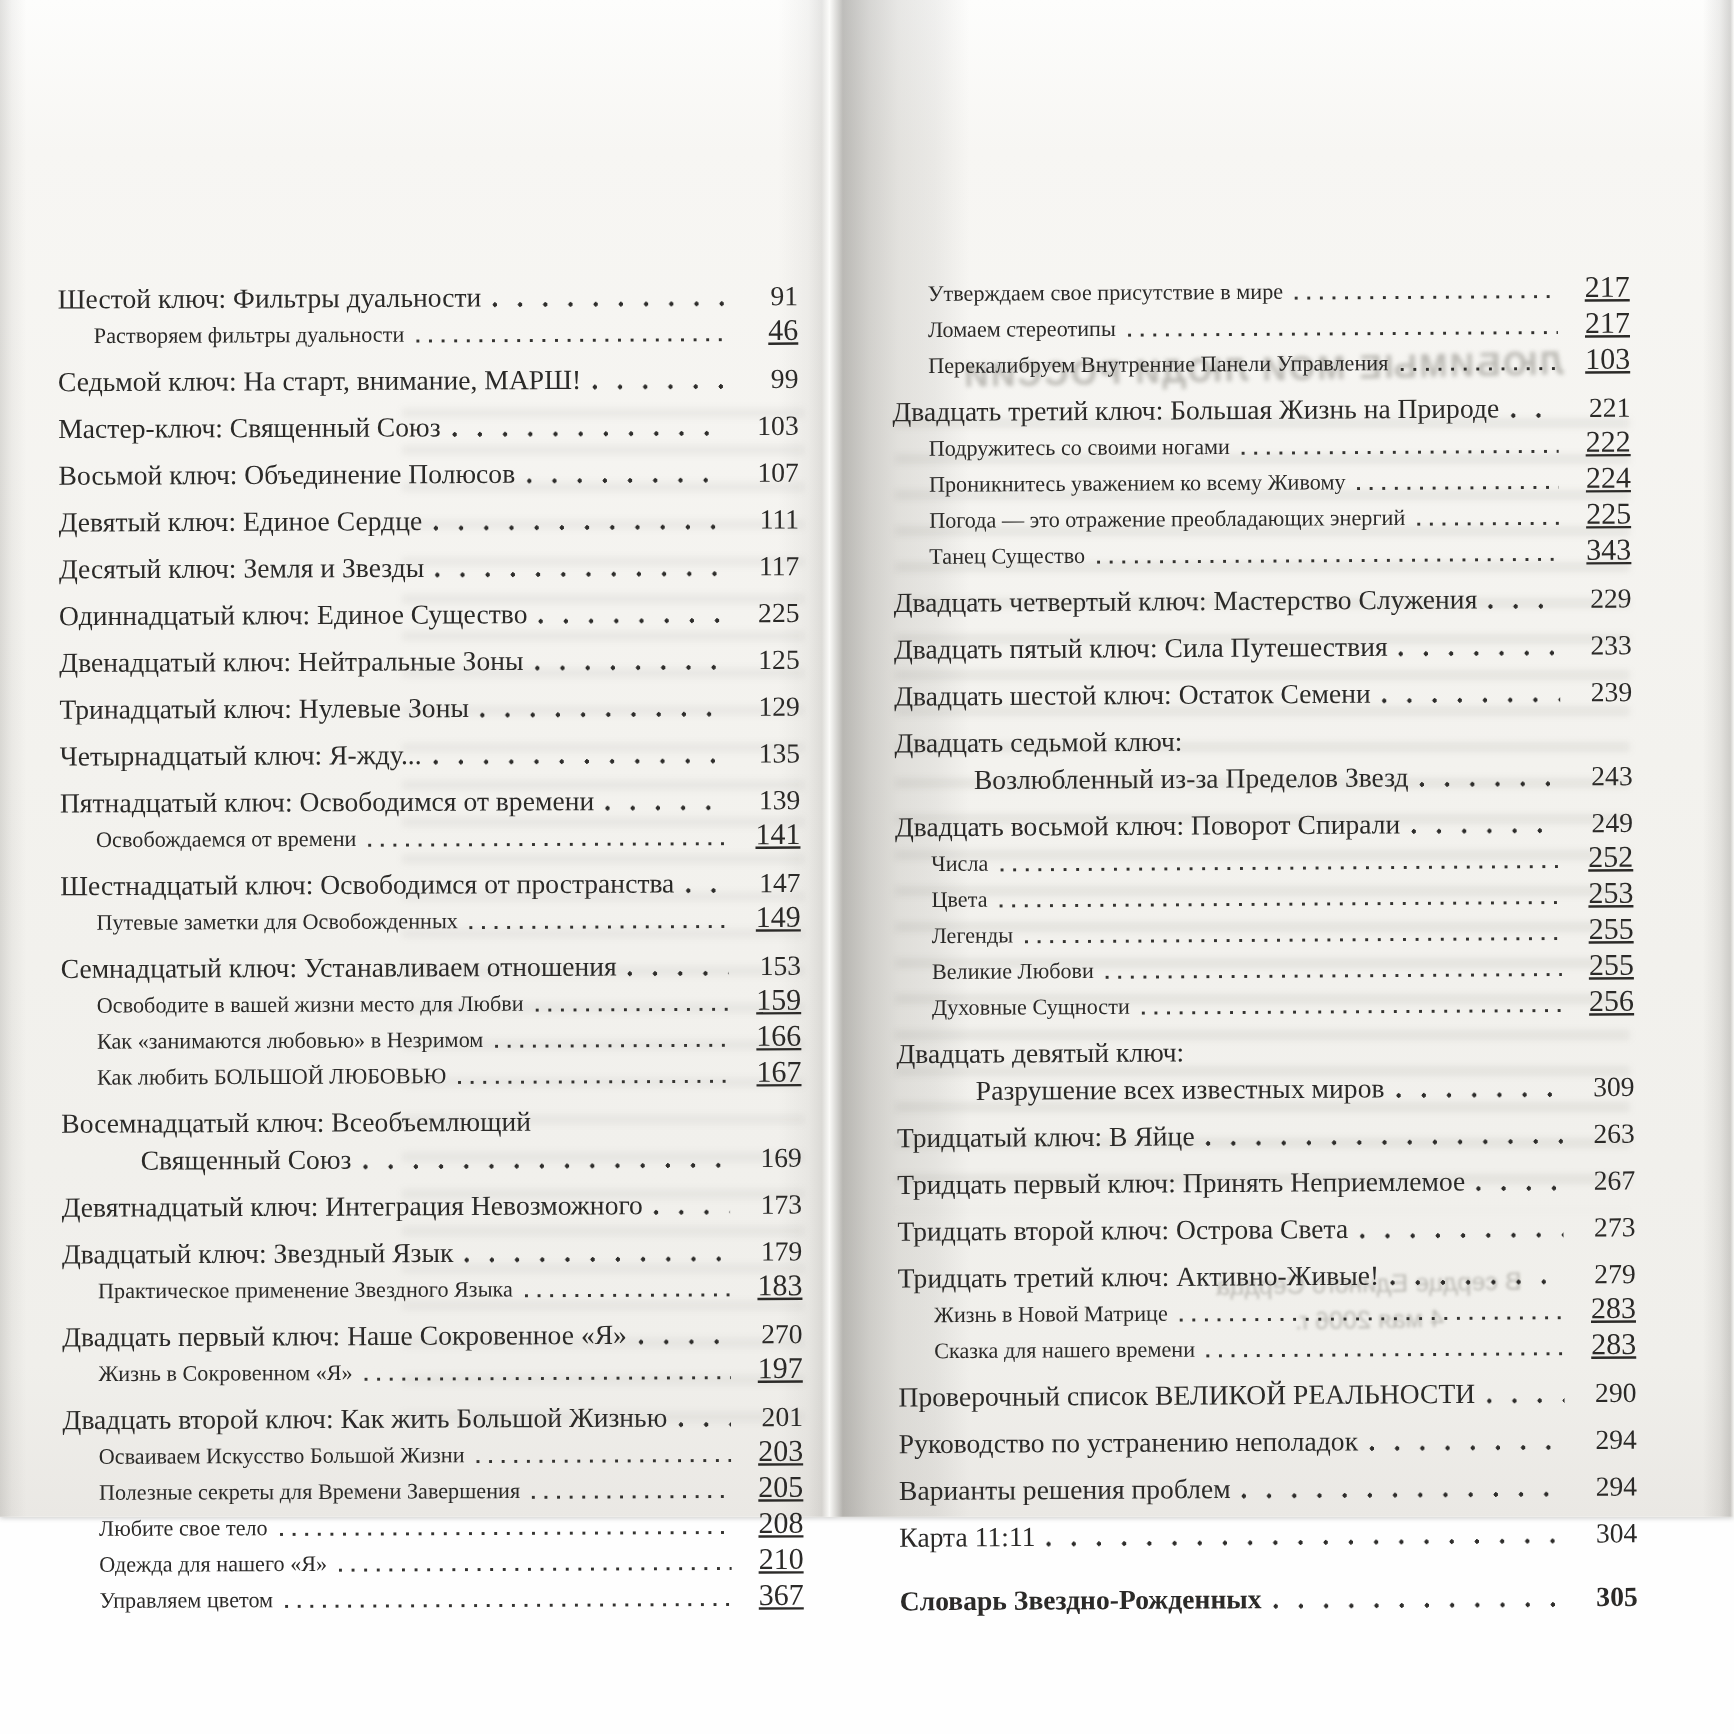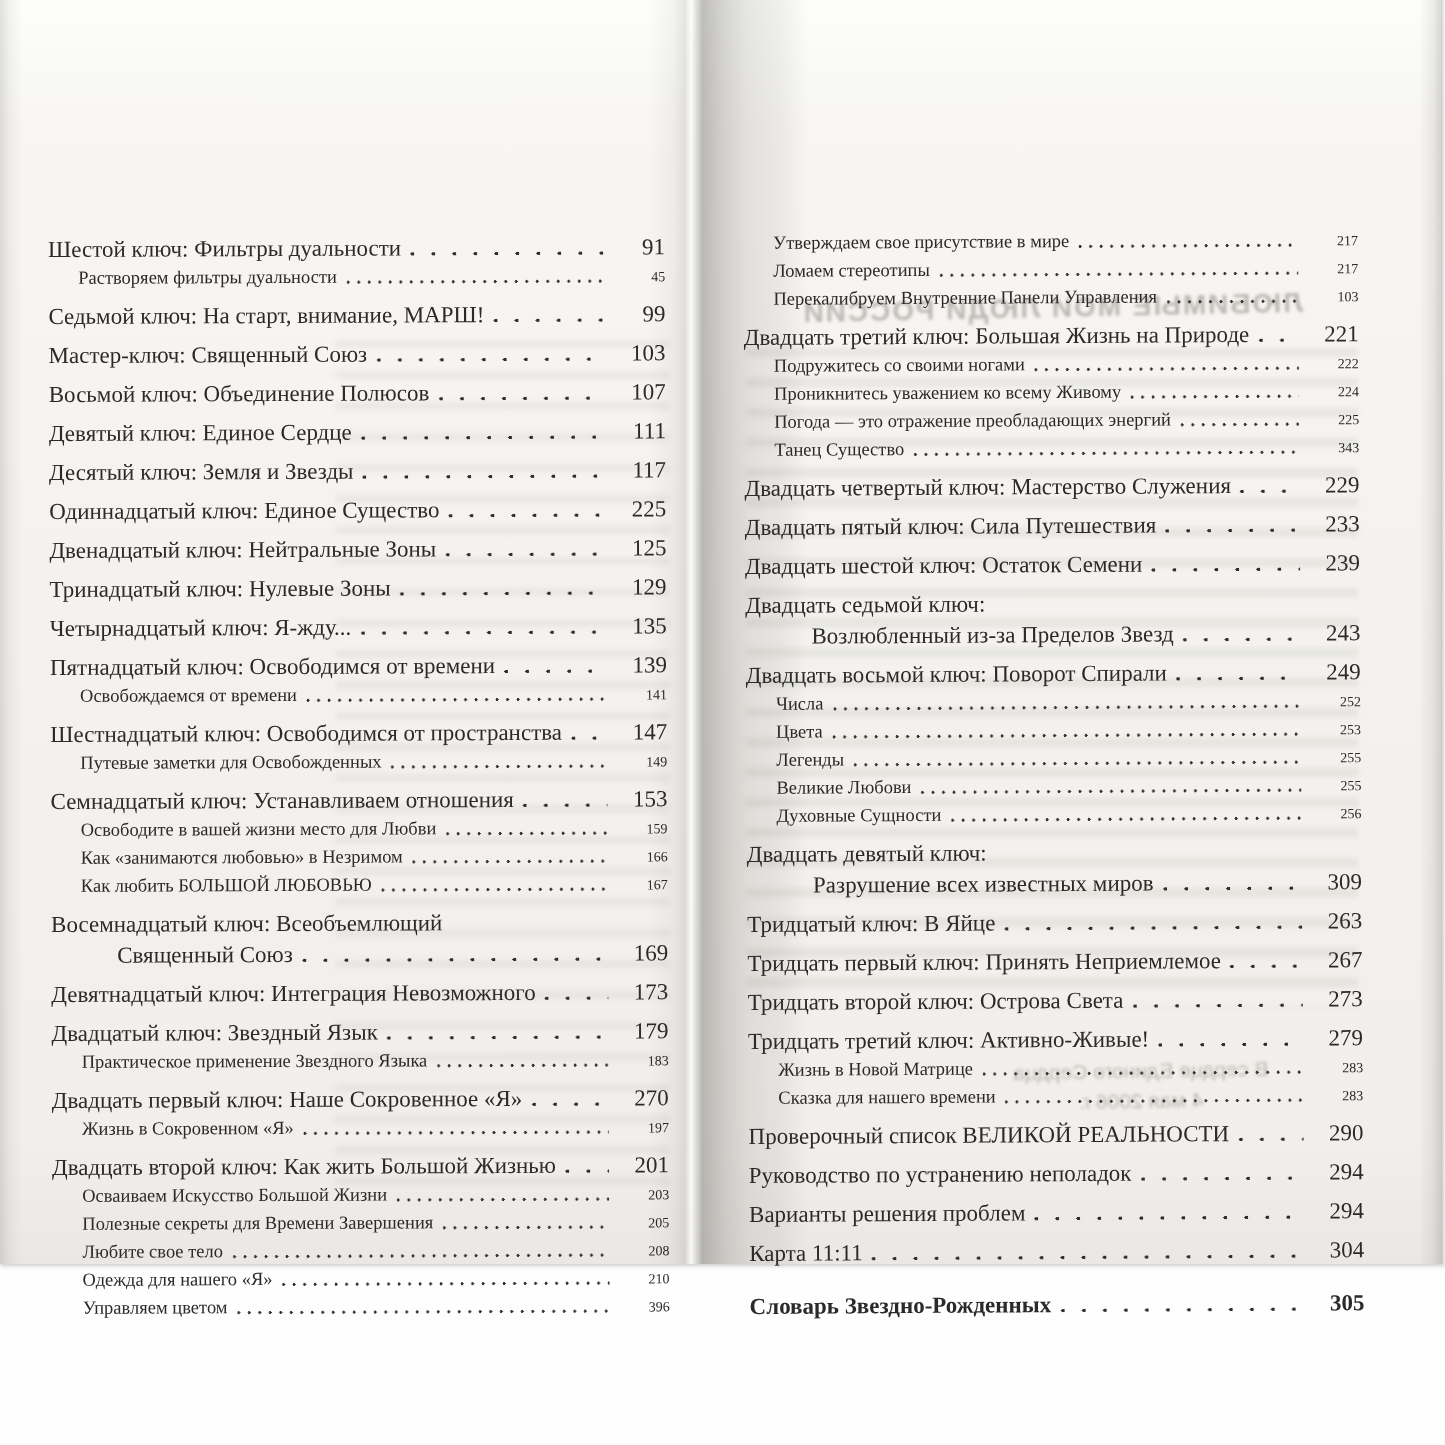--- a/index.html
+++ b/index.html
@@ -52,21 +52,21 @@
   .entry .t { white-space:nowrap; }
   .entry .num { width:50px; text-align:right; white-space:nowrap; flex:0 0 auto; }
   .entry .leader {
     flex:1 1 8px; min-width:6px; height:9px; align-self:flex-end;
     margin:0 10px 5px 9px;
     background-repeat:repeat-x; background-position:left bottom;
   }
   .chapter { font-size:23px; line-height:31px; margin-top:8px; }
   .cont    { font-size:23px; line-height:31px; padding-left:66px; }
   .sub     { font-size:18.5px; line-height:27px; padding-left:30px; }
-  .sub .num { font-size:14px; }
+  .sub .num { font-size:25px;text-decoration:underline; }
   .chapter .leader, .cont .leader {
     background-image:radial-gradient(circle at 2.2px 4.5px, #2e2d2b 1.7px, rgba(0,0,0,0) 1.9px);
     background-size:21px 9px;
   }
   .sub .leader {
     background-image:radial-gradient(circle at 2px 4.5px, #343330 1.4px, rgba(0,0,0,0) 1.6px);
     background-size:10.5px 9px;
   }
   .nopage .leader, .nopage .num { visibility:hidden; }
   .bold { font-weight:bold; }
@@ -111,21 +111,21 @@
       <div class="stripes"></div>
       <div class="entries" id="left-entries">
           <div class="entry chapter">
             <span class="t">Шестой ключ: Фильтры дуальности</span>
             <span class="leader"></span>
             <span class="num">91</span>
           </div>
           <div class="entry sub">
             <span class="t">Растворяем фильтры дуальности</span>
             <span class="leader"></span>
-            <span class="num">45</span>
+            <span class="num">46</span>
           </div>
           <div class="entry chapter">
             <span class="t">Седьмой ключ: На старт, внимание, МАРШ!</span>
             <span class="leader"></span>
             <span class="num">99</span>
           </div>
           <div class="entry chapter">
             <span class="t">Мастер-ключ: Священный Союз</span>
             <span class="leader"></span>
             <span class="num">103</span>
@@ -261,21 +261,21 @@
             <span class="num">208</span>
           </div>
           <div class="entry sub">
             <span class="t">Одежда для нашего «Я»</span>
             <span class="leader"></span>
             <span class="num">210</span>
           </div>
           <div class="entry sub">
             <span class="t">Управляем цветом</span>
             <span class="leader"></span>
-            <span class="num">396</span>
+            <span class="num">367</span>
           </div>
         </div>
     </div>
 
     <div class="page right">
       <div class="stripes"></div>
       <div class="ghost-title">ЛЮБИМЫЕ МОИ ЛЮДИ РОССИИ</div>
       <div class="entries" id="right-entries">
           <div class="entry sub">
             <span class="t">Утверждаем свое присутствие в мире</span>

